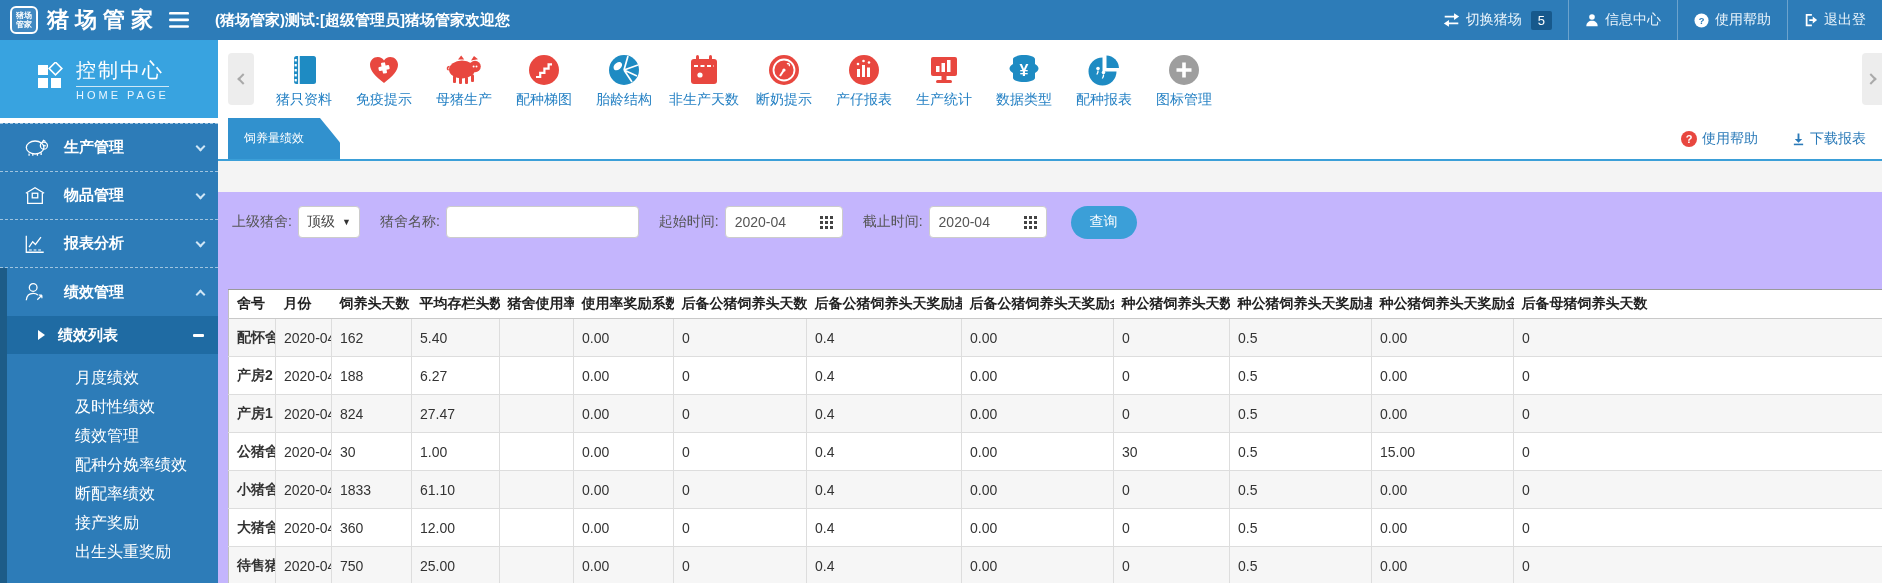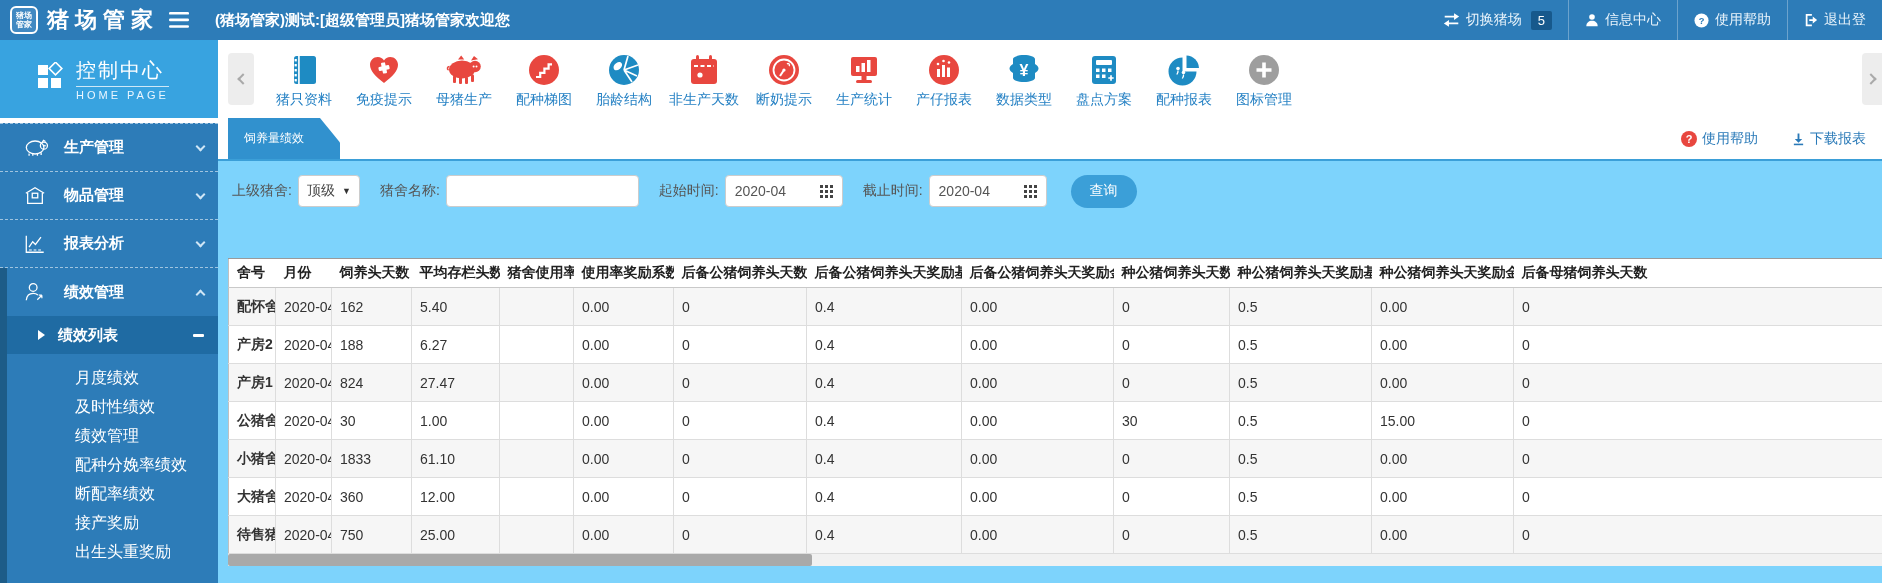--- a/index.html
+++ b/index.html
@@ -69,21 +69,21 @@
 
   .tabrow { height:43px; background:#fff; border-bottom:2px solid #3b9fd8; display:flex; align-items:flex-end; position:relative; }
   .tab { margin-left:10px; background:#3191ce; color:#fff; font-size:12px; height:41px; display:flex;
     align-items:center; padding:0 36px 0 16px; cursor:pointer;
     clip-path:polygon(0 0, calc(100% - 20px) 0, 100% 60%, 100% 100%, 0 100%); }
   .tab-links { position:absolute; right:16px; top:0; height:100%; display:flex; align-items:center; gap:34px; }
   .tlink { color:#2a7ab8; font-size:14px; display:flex; align-items:center; gap:5px; cursor:pointer; }
   .q-icon { width:16px; height:16px; border-radius:50%; background:#e8473f; color:#fff; font-size:11px;
     font-weight:bold; display:flex; align-items:center; justify-content:center; }
 
-  .content-main { flex:1; background:#7dd3fc; padding:13px 0 0 10px; overflow:hidden; }
+  .content-main { flex:1; background:#c4b5fd; padding:13px 0 0 10px; overflow:hidden;margin-top:31px; }
   .filterrow { display:flex; align-items:center; height:34px; }
   .flabel { font-size:14px; color:#555; margin-right:6px; margin-left:20px; white-space:nowrap; }
   .flabel:first-child { margin-left:4px; }
   .fselect { width:62px; height:32px; background:#fff; border:1px solid #ccc; border-radius:4px;
     display:flex; align-items:center; justify-content:space-between; padding:0 8px; font-size:14px; color:#444; cursor:pointer; }
   .sel-arrow { font-size:9px; color:#333; }
   .finput { width:193px; height:32px; border:1px solid #ccc; border-radius:4px; padding:0 8px;
     font-size:14px; color:#555; background:#fff; }
   .fdate { width:118px; height:32px; background:#fff; border:1px solid #ccc; border-radius:4px;
     display:flex; align-items:center; justify-content:space-between; padding:0 9px; font-size:14px; color:#555; cursor:pointer; }
@@ -347,74 +347,56 @@
                   <path d="M17 17l-4 6" stroke="#fff" stroke-width="2"></path>
                   <circle cx="17" cy="17" r="1.6" fill="#fff"></circle>
                   <path d="M20 11c1.6-1.1 3.2.5 2.1 2.1" fill="none" stroke="#fff" stroke-width="1.4"></path>
                 </svg>
               </span>
               <div class="icon-label">断奶提示</div>
             </div>
             <div class="icon-item">
               <span class="glyph" style="color: rgb(232, 71, 63);">
                 <svg viewBox="0 0 34 34" width="34" height="34">
-                  <rect x="4" y="4" width="26" height="19" rx="2" fill="currentColor"></rect>
-                  <g fill="#fff">
-                    <rect x="9" y="13" width="3.5" height="6"></rect>
-                    <rect x="14.5" y="10" width="3.5" height="9"></rect>
-                    <rect x="20" y="7" width="3.5" height="12"></rect>
-                  </g>
-                  <rect x="14.5" y="23" width="5" height="4" fill="currentColor"></rect>
-                  <rect x="9" y="27" width="16" height="3" rx="1.5" fill="currentColor"></rect>
-                </svg>
-              </span>
-              <div class="icon-label">生产统计</div>
-            </div>
-            <div class="icon-item">
-              <span class="glyph" style="color: rgb(232, 71, 63);">
-                <svg viewBox="0 0 34 34" width="34" height="34">
                   <circle cx="17" cy="17" r="15" fill="currentColor"></circle>
                   <g fill="#fff">
                     <rect x="10" y="16" width="3" height="8"></rect>
                     <rect x="15" y="12" width="3" height="12"></rect>
                     <rect x="20" y="14.5" width="3" height="9.5"></rect>
                     <circle cx="11" cy="11" r="1.3"></circle>
                     <circle cx="16.5" cy="8" r="1.3"></circle>
                     <circle cx="22" cy="9.5" r="1.3"></circle>
                   </g>
                 </svg>
               </span>
               <div class="icon-label">产仔报表</div>
             </div>
             <div class="icon-item">
+              <span class="glyph" style="color: rgb(232, 71, 63);">
+                <svg viewBox="0 0 34 34" width="34" height="34">
+                  <rect x="4" y="4" width="26" height="19" rx="2" fill="currentColor"></rect>
+                  <g fill="#fff">
+                    <rect x="9" y="13" width="3.5" height="6"></rect>
+                    <rect x="14.5" y="10" width="3.5" height="9"></rect>
+                    <rect x="20" y="7" width="3.5" height="12"></rect>
+                  </g>
+                  <rect x="14.5" y="23" width="5" height="4" fill="currentColor"></rect>
+                  <rect x="9" y="27" width="16" height="3" rx="1.5" fill="currentColor"></rect>
+                </svg>
+              </span>
+              <div class="icon-label">生产统计</div>
+            </div>
+            <div class="icon-item">
               <span class="glyph" style="color: rgb(30, 139, 195);">
                 <svg viewBox="0 0 34 34" width="34" height="34">
                   <path fill="currentColor" d="M17 2c6 0 11 1.8 11 4v5c2 1.2 3.5 2.8 3.5 4.5S30 18.8 28 20v5c0 2.2-5 4-11 4S6 27.2 6 25v-5c-2-1.2-3.5-2.8-3.5-4.5S4 12.2 6 11V6c0-2.2 5-4 11-4z"></path>
                   <text x="17" y="22.5" text-anchor="middle" font-size="16" font-weight="bold" fill="#fff">¥</text>
                 </svg>
               </span>
               <div class="icon-label">数据类型</div>
-            </div>
-            <div class="icon-item">
-              <span class="glyph" style="color: rgb(30, 139, 195);">
-                <svg viewBox="0 0 34 34" width="34" height="34">
-                  <rect x="5" y="3" width="24" height="28" rx="3" fill="currentColor"></rect>
-                  <rect x="9" y="7" width="16" height="5" rx="1" fill="#fff"></rect>
-                  <g fill="#fff">
-                    <rect x="9" y="15.5" width="3.5" height="3.5"></rect>
-                    <rect x="15" y="15.5" width="3.5" height="3.5"></rect>
-                    <rect x="21" y="15.5" width="3.5" height="3.5"></rect>
-                    <rect x="9" y="21.5" width="3.5" height="3.5"></rect>
-                    <rect x="15" y="21.5" width="3.5" height="3.5"></rect>
-                  </g>
-                  <circle cx="24" cy="25" r="4.6" fill="currentColor"></circle>
-                  <path d="M24 22.3v5.4M21.3 25h5.4" stroke="#fff" stroke-width="1.7"></path>
-                </svg>
-              </span>
-              <div class="icon-label">盘点方案</div>
             </div>
             <div class="icon-item">
               <span class="glyph" style="color: rgb(30, 139, 195);">
                 <svg viewBox="0 0 34 34" width="34" height="34">
                   <path fill="currentColor" d="M15.5 4.5A14 14 0 1 0 29.5 18.5H15.5z"></path>
                   <path fill="currentColor" d="M19.5 2.5A13 13 0 0 1 32 15H19.5z"></path>
                   <g fill="#fff">
                     <circle cx="11" cy="15.5" r="1.8"></circle>
                     <circle cx="16.5" cy="19.5" r="1.8"></circle>
                   </g>

